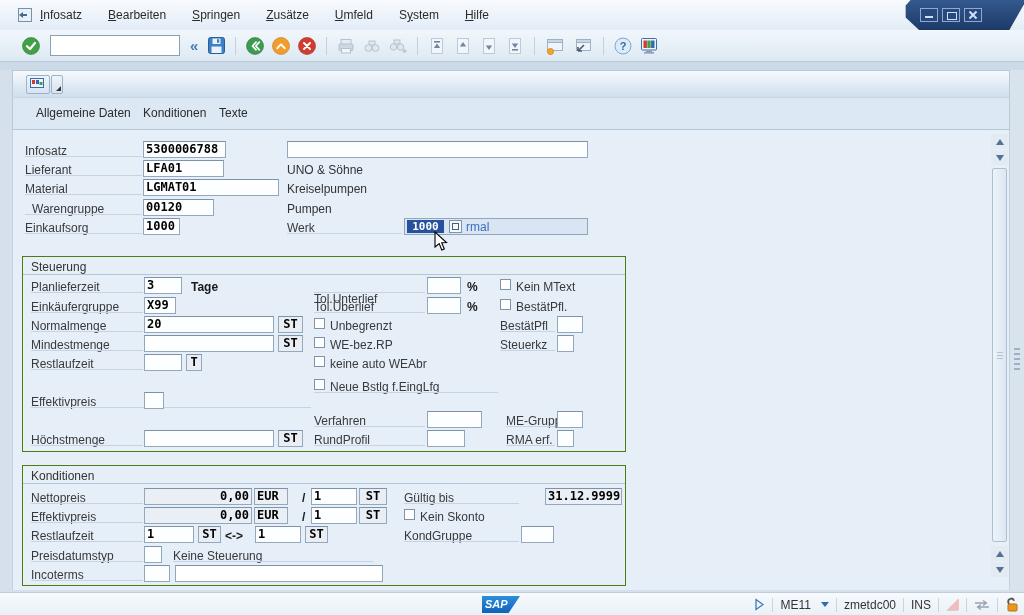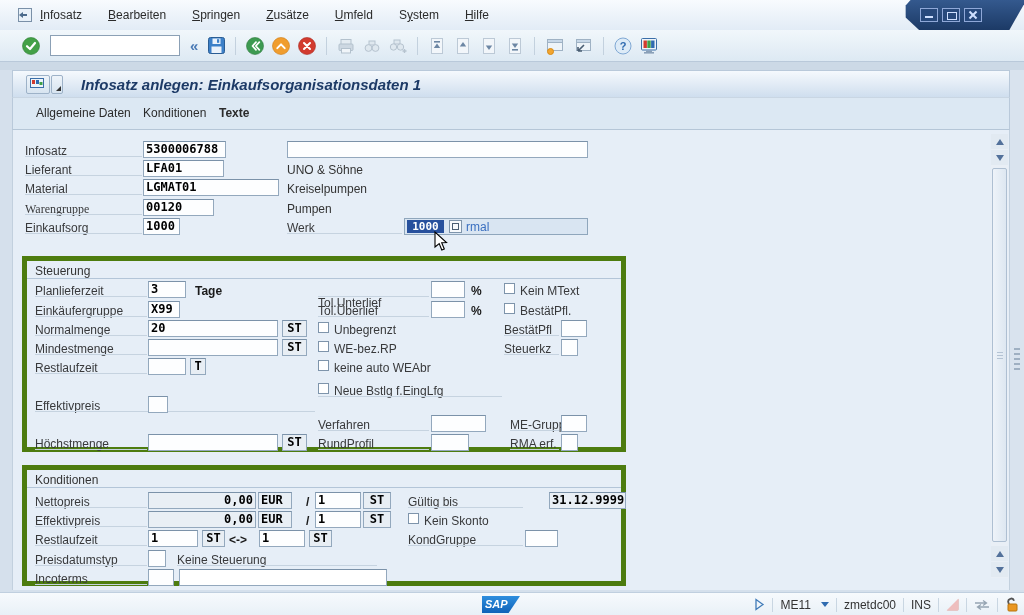--- a/index.html
+++ b/index.html
@@ -38,21 +38,21 @@
   
   .lbl{position:absolute;font:12px/14px "Liberation Sans",sans-serif;color:#38393b;white-space:nowrap;}
   .desc{position:absolute;font:12px/14px "Liberation Sans",sans-serif;color:#333;white-space:nowrap;}
   .bold{font-weight:bold;color:#1a1a1a;}
   .fld{position:absolute;height:17px;box-sizing:border-box;background:#fdfeff;border:1px solid #93a8bd;border-top-color:#7b92a9;font:bold 12px/15px "DejaVu Sans Mono","Liberation Mono",monospace;color:#000;padding:0 2px;white-space:nowrap;overflow:hidden;}
   .ro{background:#e9eff5;}
   .un{background:#e8eef4;text-align:center;}
   .tr{text-align:right;}
   .ldr{position:absolute;height:1px;background:#c6d3e0;}
   .cb{position:absolute;width:11px;height:11px;box-sizing:border-box;background:#fff;border:1px solid #7e94ab;}
-  .grp{position:absolute;border:5px solid #4d7c0f;box-sizing:border-box;}
+  .grp{position:absolute;border:1px solid #4d7c0f;box-sizing:border-box;}
   .grpt{position:absolute;left:8px;top:3px;font:12px "Liberation Sans",sans-serif;color:#333;}
   .grpl{position:absolute;left:0;right:0;top:17px;height:1px;background:#b3c5d8;}
   
   .werkbox{position:absolute;left:404px;top:218px;width:184px;height:17px;background:#d9e5f2;border:1px solid #8fa6bc;box-sizing:border-box;}
   .sel{position:absolute;left:2px;top:1px;width:37px;height:13px;background:#27509d;color:#fff;font:bold 11px/13px "DejaVu Sans Mono",monospace;text-align:center;}
   .mcbtn{position:absolute;left:44px;top:1px;width:13px;height:13px;background:#f6f9fc;border:1px solid #7e94ab;box-sizing:border-box;}
   .mcbtn:after{content:"";position:absolute;left:2px;top:2px;width:5px;height:5px;border:1px solid #4a5d72;}
   .werksuffix{position:absolute;left:61px;top:1px;font:12px/14px "Liberation Sans",sans-serif;color:#3a6fc0;}
   
   .sbtrack{position:absolute;left:991px;top:134px;width:17px;height:444px;background:#e9eff6;}
@@ -236,27 +236,26 @@
       <svg width="16" height="13" style="position:absolute;left:3px;top:2px;">
           <rect x="0.5" y="0.5" width="13" height="9" fill="#eef4fa" stroke="#3a6ea8"></rect>
           <rect x="2" y="2" width="3" height="4" fill="#d23b2f"></rect>
           <rect x="6" y="2" width="3" height="4" fill="#2f6bb0"></rect>
           <rect x="9.5" y="4" width="3" height="3" fill="#3fa047"></rect>
         </svg>
     </div>
     <div class="tb-iconbtn2">
         <div class="corner-tri"></div>
       </div>
-    <div class="title-text">Infosatz anlegen: Einkaufsorganisationsdaten 1</div>
   </div>
 
   <div class="apptoolbar">
     <span class="appbtn" style="left:23px;">Allgemeine Daten</span>
     <span class="appbtn" style="left:130px;">Konditionen</span>
-    <span class="appbtn" style="left:206px;font-weight:bold;">Texte</span>
+    <span class="appbtn" style="left:206px;">Texte</span>
   </div>
 
   <div class="content"></div>
   <div class="rightstrip"></div>
   <div class="grip-dots"></div>
 
   <div class="lbl" style="left:25px;top:144px;">Infosatz</div>
   <div class="ldr" style="left:25px;top:156px;width:117px;"></div>
   <div class="fld" style="left:143px;top:141px;width:83px;">5300006788</div>
   <div class="fld" style="left:287px;top:141px;width:301px;"></div>
@@ -264,21 +263,21 @@
   <div class="lbl" style="left:25px;top:163px;">Lieferant</div>
   <div class="ldr" style="left:25px;top:175px;width:117px;"></div>
   <div class="fld" style="left:143px;top:160px;width:81px;">LFA01</div>
   <div class="desc" style="left:287px;top:163px;">UNO &amp; Söhne</div>
 
   <div class="lbl" style="left:25px;top:182px;">Material</div>
   <div class="ldr" style="left:25px;top:194px;width:117px;"></div>
   <div class="fld" style="left:143px;top:179px;width:136px;">LGMAT01</div>
   <div class="desc" style="left:287px;top:182px;">Kreiselpumpen</div>
 
-  <div class="lbl" style="left:25px;top:202px;font-family:Liberation Serif, serif;">Warengruppe</div>
+  <div class="lbl" style="left:32px;top:202px;">Warengruppe</div>
   <div class="ldr" style="left:25px;top:214px;width:117px;"></div>
   <div class="fld" style="left:143px;top:199px;width:71px;">00120</div>
   <div class="desc" style="left:287px;top:202px;">Pumpen</div>
 
   <div class="lbl" style="left:25px;top:221px;">Einkaufsorg</div>
   <div class="ldr" style="left:25px;top:233px;width:117px;"></div>
   <div class="fld" style="left:143px;top:218px;width:37px;">1000</div>
 
   <div class="lbl" style="left:287px;top:221px;">Werk</div>
   <div class="ldr" style="left:287px;top:233px;width:115px;"></div>

